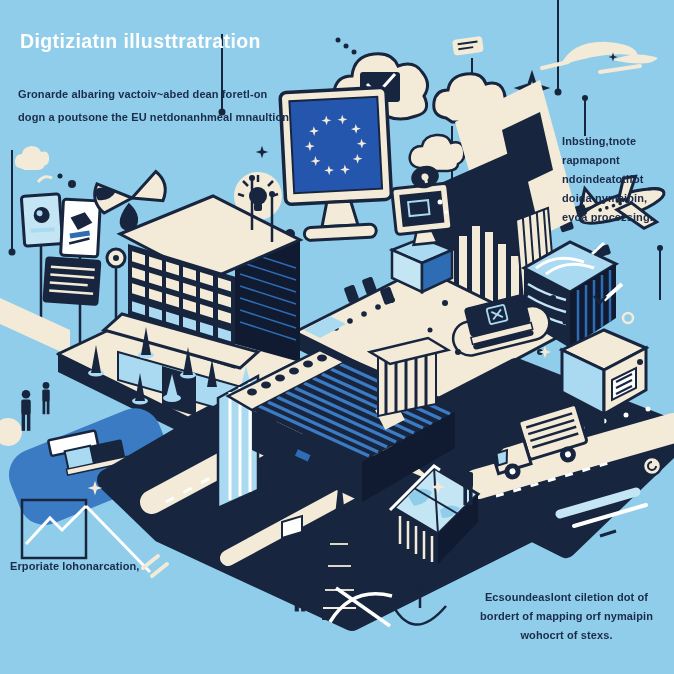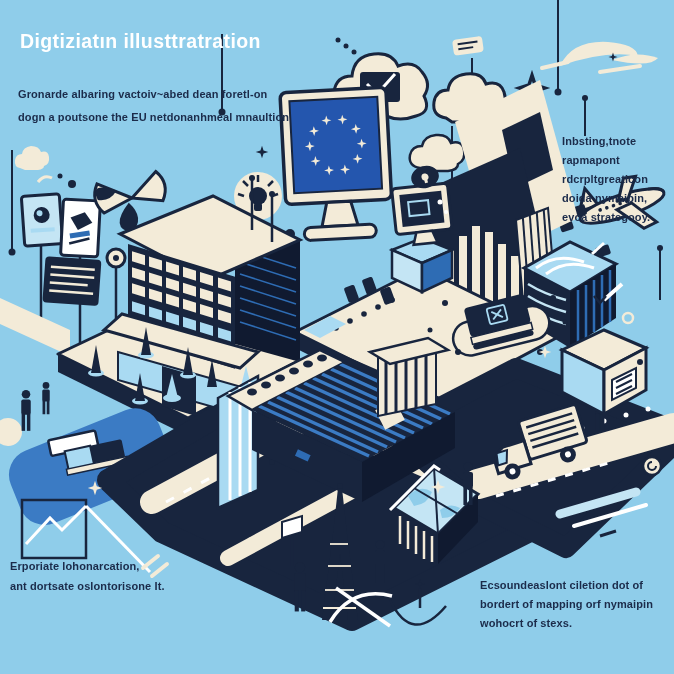--- a/index.html
+++ b/index.html
@@ -6,21 +6,21 @@
     background:#8FCDEA;font-family:"Liberation Sans",sans-serif;}
   .canvas{position:relative;width:674px;height:674px;background:#8FCDEA;}
   svg{position:absolute;left:0;top:0;}
   .title{position:absolute;left:20px;top:30px;margin:0;font-size:19.5px;font-weight:bold;
     color:#ffffff;letter-spacing:.4px;}
   .para{position:absolute;color:#1b2b4a;font-size:11px;font-weight:700;letter-spacing:.1px;}
   .para div{white-space:nowrap;}
   .tl{left:18px;top:83px;line-height:22.5px;}
   .tr{left:562px;top:88px;line-height:19px;margin-top:44px;}
   .bl{left:10px;top:557px;line-height:19.5px;}
-  .br{left:480px;top:576px;line-height:19px;}
+  .br{left:480px;top:588px;line-height:19px;text-align:center;}
 </style>
 </head>
 <body>
 
 <div class="canvas">
 
 <svg width="674" height="674" viewBox="0 0 674 674">
 <defs>
   <g id="person" fill="#18253E">
     <circle cx="0" cy="4.5" r="4.5"></circle>
@@ -568,28 +568,27 @@
 <h1 class="title">Digtiziatın illusttratration</h1>
 
 <div class="para tl">
   <div>Gronarde albaring vactoiv~abed dean foretl-on</div>
   <div>dogn a poutsone the EU netdonanhmeal mnaultion</div>
 </div>
 
 <div class="para tr">
   <div>Inbsting,tnote</div>
   <div>rapmapont</div>
-  <div>rdcrpltgreaticon</div>
+  <div>ndoindeatotifot</div>
   <div>doida nymaipin,</div>
-  <div>evoa strategooy.</div>
+  <div>evoa procezsing.</div>
 </div>
 
 <div class="para bl">
   <div>Erporiate lohonarcation,</div>
-  <div>ant dortsate oslontorisone It.</div>
 </div>
 
 <div class="para br">
   <div>Ecsoundeaslont ciletion dot of</div>
   <div>bordert of mapping orf nymaipin</div>
   <div>wohocrt of stexs.</div>
 </div>
 
 </div>
 

